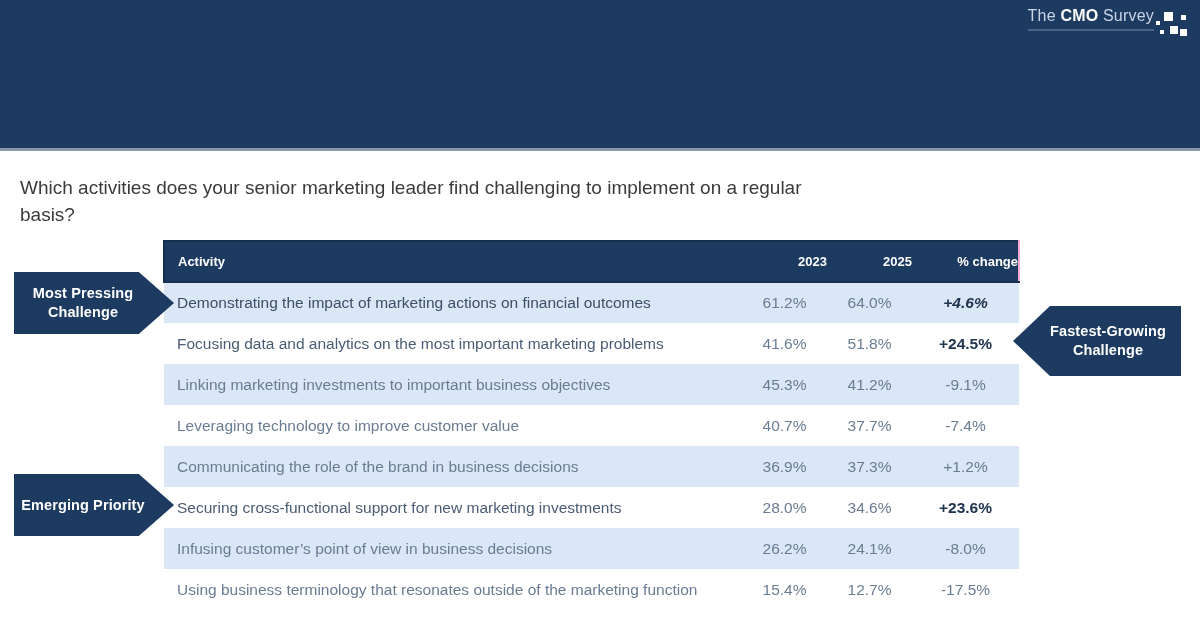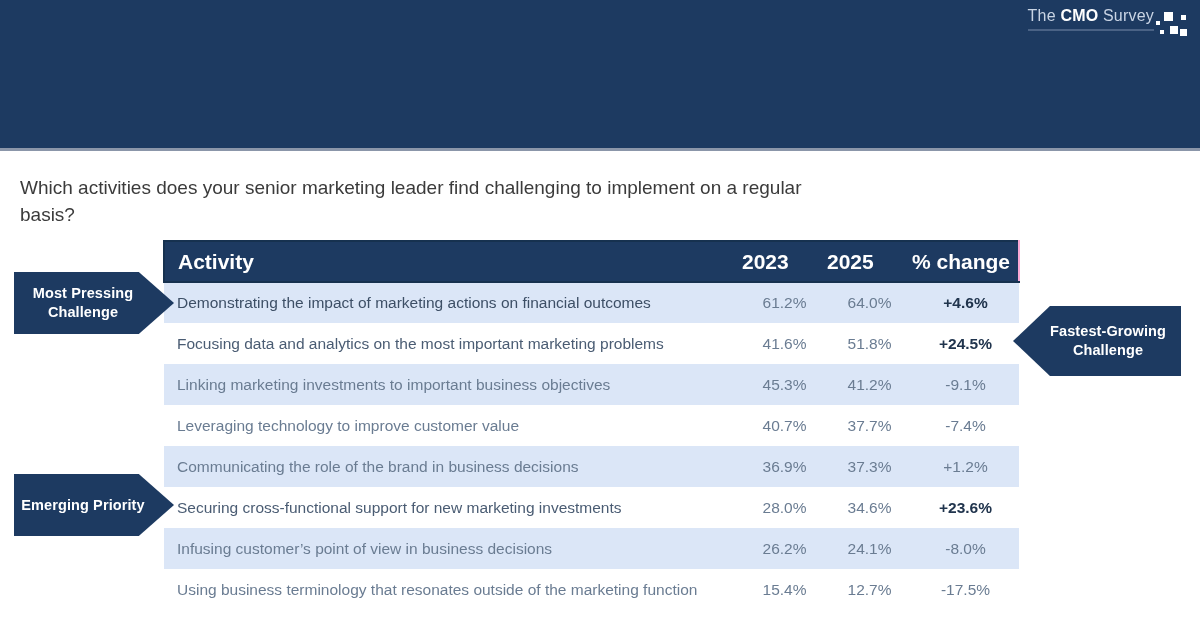--- a/index.html
+++ b/index.html
@@ -111,52 +111,52 @@
     width: 855px;
   }
   table.data {
     width: 855px;
     border-collapse: collapse;
     table-layout: fixed;
   }
   table.data th {
     background: #1d3a61;
     color: #ffffff;
-    font-size: 21px;
+    font-size: 13px;
     font-weight: bold;
     height: 41px;
     text-align: left;
     padding: 0 0 0 13px;
     border-top: 2px solid #16314f;
     border-bottom: 2px solid #16314f;
     vertical-align: middle;
   }
   table.data th.num {
-    text-align: left;
+    text-align: right;
     padding: 0;
   }
   table.data th.first { border-left: 2px solid #16314f; }
   table.data th.last  { border-right: 2px solid #f9a8d4; }
 
   table.data td {
     height: 41px;
     font-size: 15.5px;
     vertical-align: middle;
     color: #6a7c92;
     font-weight: 400;
   }
   td.activity { padding-left: 13px; text-align: left; }
   td.num      { text-align: center; color: #9aa7b8; }
   td.chg      { text-align: center; color: #6f7f93; }
 
   tr.alt td { background: #dbe6f7; }
 
   
   tr.hl td.activity { color: #3d4f66; }
-  tr.hl td.chg      { color: #20344d; font-weight: bold; }
+  tr.hl td.chg      { color: #20344d; font-weight: bold; font-style: italic; }
   tr.hl2 td.activity{ color: #4a5c73; }
   tr.hl2 td.chg     { color: #20344d; font-weight: bold; }
 
   
   col.c-act { width: 578px; }
   col.c-23  { width: 85px;  }
   col.c-25  { width: 85px;  }
   col.c-chg { width: 107px; }
 
   

